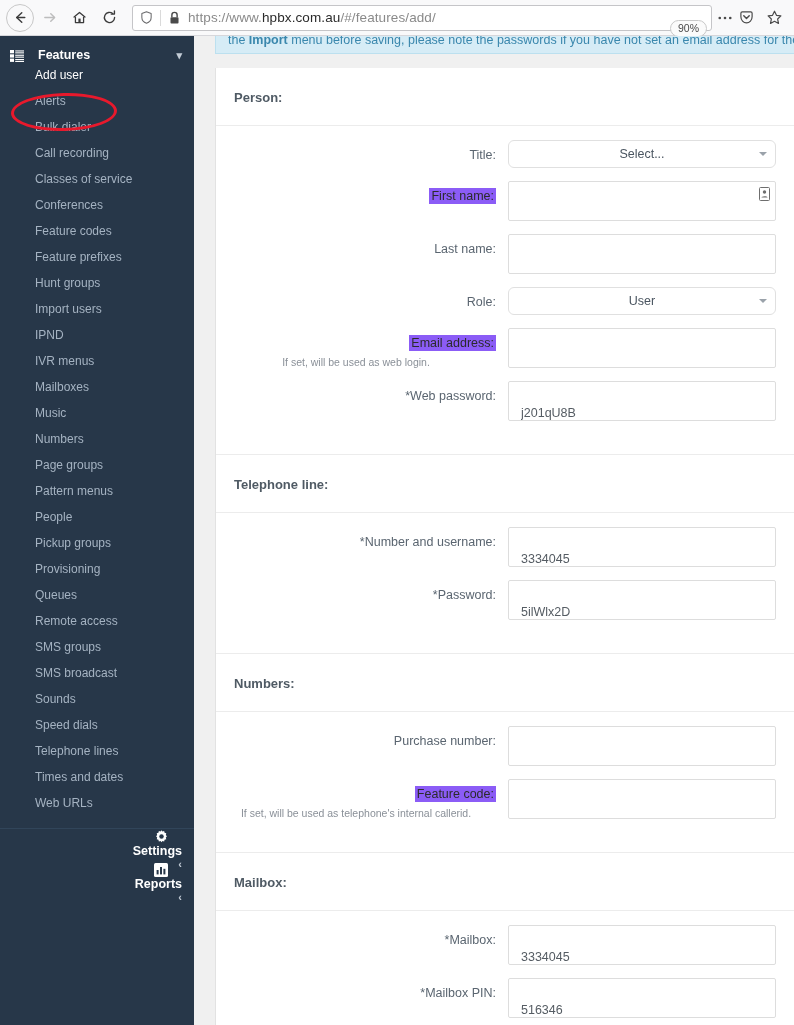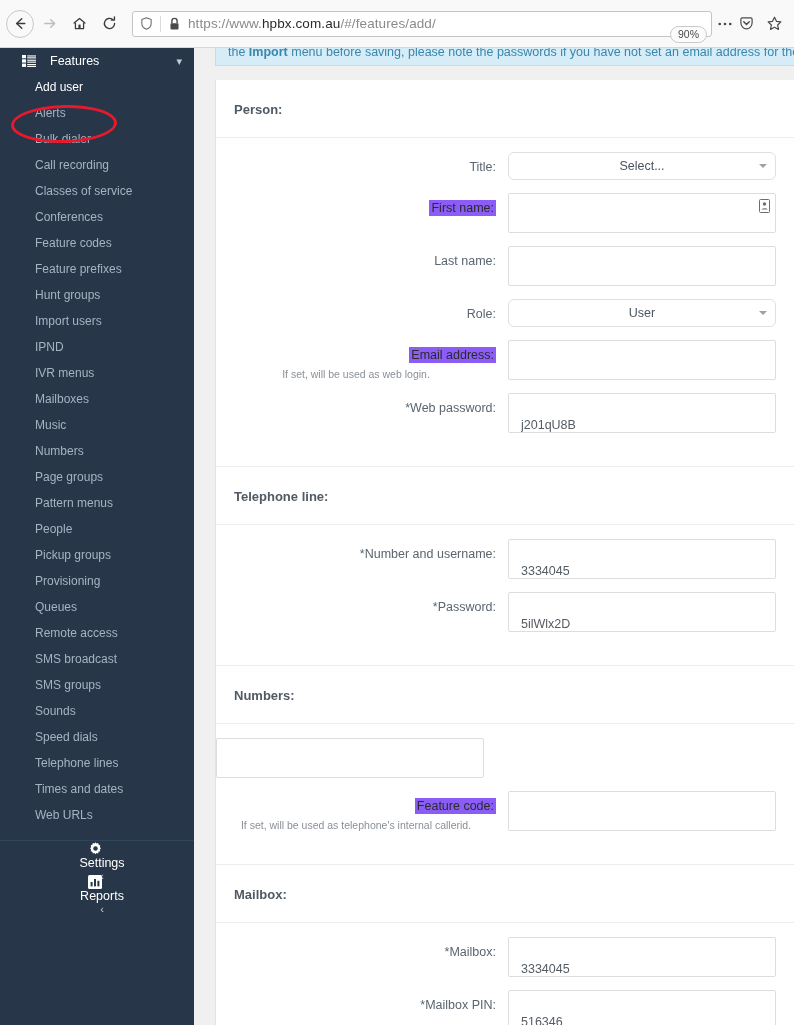--- a/index.html
+++ b/index.html
@@ -5,21 +5,21 @@
   * { box-sizing: border-box; margin: 0; padding: 0; }
   html, body {
     width: 794px; height: 1025px;
     font-family: "Liberation Sans", sans-serif;
     background: #ffffff;
     overflow: hidden;
   }
 
   
   #browser-bar {
-    height: 48px; width: 794px;
+    height: 36px; width: 794px;
     background: #f9f9fa;
     border-bottom: 1px solid #d7d7db;
     display: flex; align-items: center;
     padding: 0 6px;
     position: relative;
   }
   .nav-btn {
     width: 30px; height: 30px;
     display: flex; align-items: center; justify-content: center;
     color: #3b3b3b;
@@ -79,27 +79,26 @@
   #page { position: relative; width: 794px; height: 989px; }
 
   
   #sidebar {
     position: absolute; left: 0; top: 0;
     width: 194px; height: 989px;
     background: #273749;
     overflow: hidden;
   }
   .side-group-head {
-    display: flex; align-items: center;
+    display: flex; align-items: flex-end;
     height: 26px;
     padding: 0 12px 0 10px;
     color: #ffffff;
     font-size: 12.5px;
-    font-weight: normal;
-    margin-left: 12px;
+    font-weight: bold;
   }
   .side-group-head .gicon {
     width: 18px; margin-right: 10px;
     display: flex; align-items: center; color: #ffffff;
   }
   .side-group-head .glabel { flex: 1 1 auto; }
   .side-group-head .chev { font-size: 11px; color: #c3ccd6; }
 
   .side-item {
     height: 26px;
@@ -386,24 +385,24 @@
         <div class="side-item">
           <span>Provisioning</span>
         </div>
         <div class="side-item">
           <span>Queues</span>
         </div>
         <div class="side-item">
           <span>Remote access</span>
         </div>
         <div class="side-item">
+          <span>SMS groups</span>
+        </div>
+        <div class="side-item">
           <span>SMS broadcast</span>
-        </div>
-        <div class="side-item">
-          <span>SMS groups</span>
         </div>
         <div class="side-item">
           <span>Sounds</span>
         </div>
         <div class="side-item">
           <span>Speed dials</span>
         </div>
         <div class="side-item">
           <span>Telephone lines</span>
         </div>
@@ -544,20 +543,21 @@
           </div>
         </div>
 
       </div>
 
       <div class="divider"></div>
       <div class="section-head">Numbers:</div>
       <div class="section-body">
 
         <div class="frow">
+          <div class="lbl-col"><span class="lbl">Purchase number:</span></div>
           <div class="ctl-col">
             <div class="txt">
               <span class="val"></span>
             </div>
           </div>
         </div>
 
         <div class="frow">
           <div class="lbl-col">
             <span class="lbl hl">Feature code:</span>

